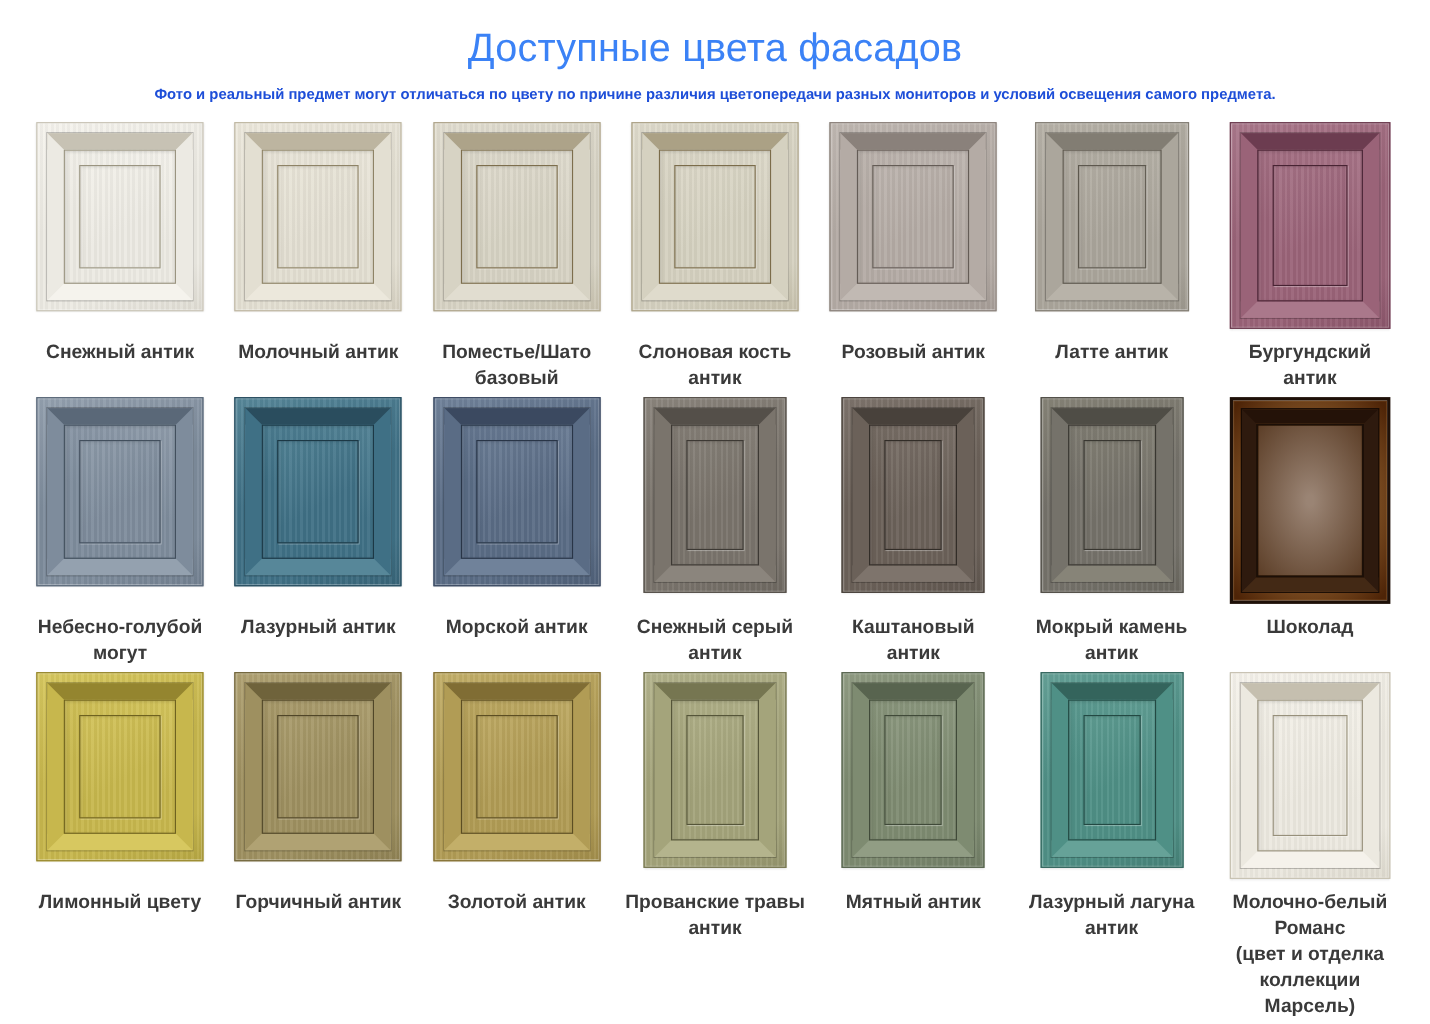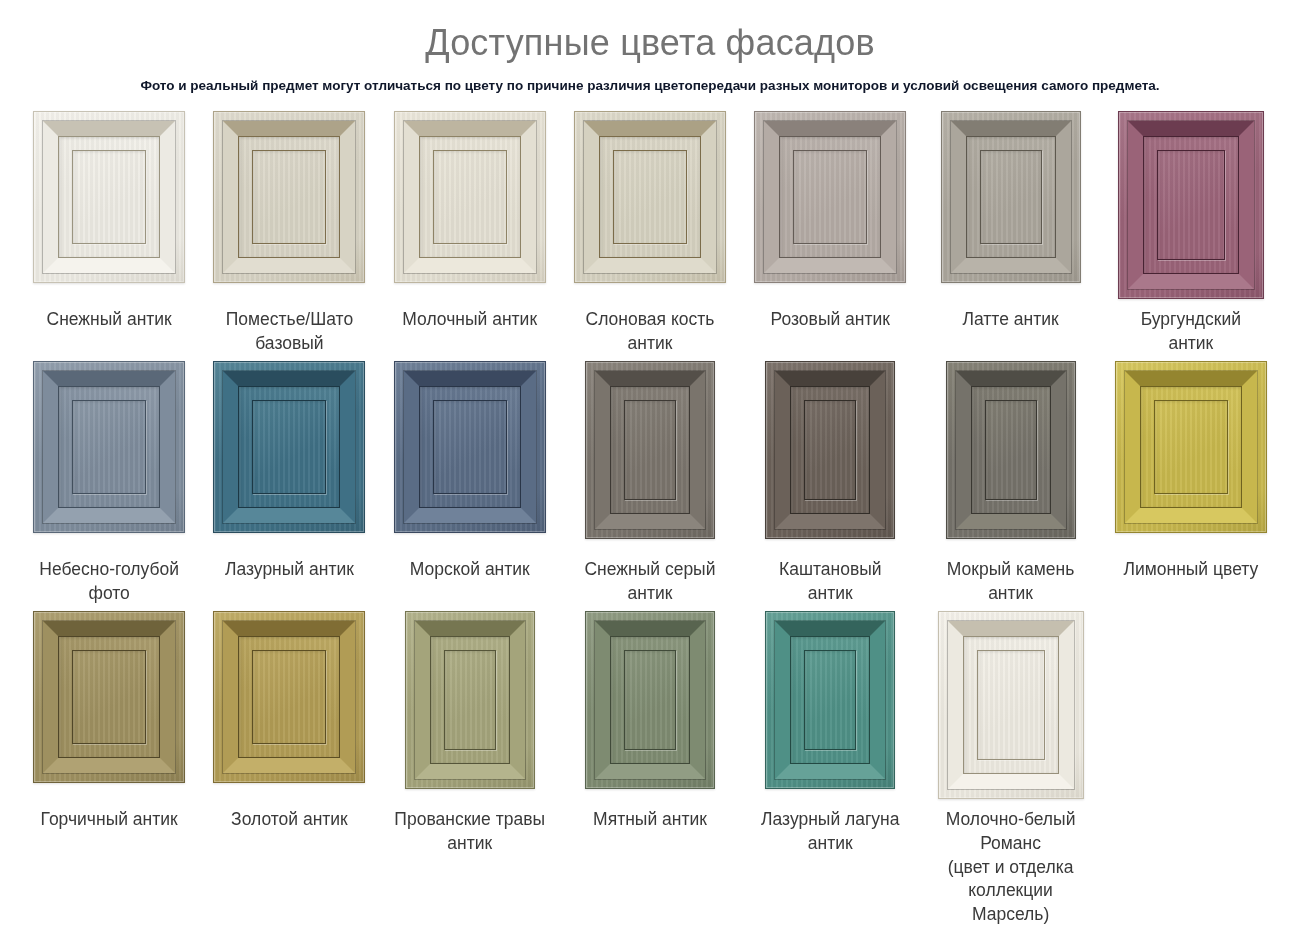--- a/index.html
+++ b/index.html
@@ -6,41 +6,41 @@
   body{
     width:1300px;height:931px;overflow:hidden;
     font-family:"Liberation Sans","DejaVu Sans",sans-serif;
     color:#3c3c3c;
   }
   .page{padding:16px 26px 0;}
   .title{
     text-align:center;
     font-size:36px;
     font-weight:400;
-    color:#737373;
+    color:#3b82f6;
     margin:6px 0 12px;
     letter-spacing:.2px;
   }
   .disclaimer{
     text-align:center;
     font-weight:700;
     font-size:13.5px;
     line-height:1.55;
-    color:#0f172a;
+    color:#1d4ed8;
     margin:0;
   }
   .grid{
     margin-top:14px;
     display:grid;
     grid-template-columns:repeat(7,1fr);
     column-gap:14px;
     row-gap:6px;
     justify-items:center;
   }
-  .cell{margin:0;display:flex;flex-direction:column;align-items:center;}
+  .cell{margin:0;display:flex;flex-direction:column;align-items:center;font-weight:bold;}
   .doorbox{height:194px;display:flex;align-items:flex-start;justify-content:center;}
   .label{
     margin-top:3px;
     text-align:center;
     white-space:pre-line;
     font-size:17.5px;
     line-height:1.35;
     color:#3a3a3a;
     max-width:182px;
   }
@@ -122,47 +122,47 @@
             <div class="panel"></div>
           </div>
         </div>
       </div>
     </div>
     <figcaption class="label">Снежный антик</figcaption>
   </figure>
 
   <figure class="cell">
     <div class="doorbox">
+      <div class="door sq" style="--base: #E3DFD2; --hi: #ECE8DC; --lo: #BDB5A0; --line: #8E8366;">
+        <div class="m1">
+          <div class="m2">
+            <div class="panel"></div>
+          </div>
+        </div>
+      </div>
+    </div>
+    <figcaption class="label">Молочный антик</figcaption>
+  </figure>
+
+  <figure class="cell">
+    <div class="doorbox">
       <div class="door sq" style="--base: #D7D3C4; --hi: #E1DDD0; --lo: #ADA389; --line: #7D6E4D;">
         <div class="m1">
           <div class="m2">
             <div class="panel"></div>
           </div>
         </div>
       </div>
     </div>
     <figcaption class="label">Поместье/Шато
 базовый</figcaption>
   </figure>
 
   <figure class="cell">
     <div class="doorbox">
-      <div class="door sq" style="--base: #E3DFD2; --hi: #ECE8DC; --lo: #BDB5A0; --line: #8E8366;">
-        <div class="m1">
-          <div class="m2">
-            <div class="panel"></div>
-          </div>
-        </div>
-      </div>
-    </div>
-    <figcaption class="label">Молочный антик</figcaption>
-  </figure>
-
-  <figure class="cell">
-    <div class="doorbox">
       <div class="door sq" style="--base: #D5D1C0; --hi: #DFDBCC; --lo: #ABA185; --line: #7B6C4A;">
         <div class="m1">
           <div class="m2">
             <div class="panel"></div>
           </div>
         </div>
       </div>
     </div>
     <figcaption class="label">Слоновая кость
 антик</figcaption>
@@ -212,21 +212,21 @@
     <div class="doorbox">
       <div class="door sq" style="--base: #7E8C9C; --hi: #94A1AF; --lo: #5A6878; --line: #424F5D;">
         <div class="m1">
           <div class="m2">
             <div class="panel"></div>
           </div>
         </div>
       </div>
     </div>
     <figcaption class="label">Небесно-голубой
-фото</figcaption>
+могут</figcaption>
   </figure>
 
   <figure class="cell">
     <div class="doorbox">
       <div class="door sq" style="--base: #3F7085; --hi: #578799; --lo: #2A4D5E; --line: #1C3845;">
         <div class="m1">
           <div class="m2">
             <div class="panel"></div>
           </div>
         </div>
@@ -283,20 +283,32 @@
           <div class="m2">
             <div class="panel"></div>
           </div>
         </div>
       </div>
     </div>
     <figcaption class="label">Мокрый камень
 антик</figcaption>
   </figure>
 
+  <figure class="cell">
+    <div class="doorbox">
+      <div class="door xtall choco" style="--base: #6B4423; --hi: #8A5E33; --lo: #3A1E0A; --line: #241208; --frame: #1E1008; --bandc: #A06E38; --bande: #4E2407; --mold: #2E1A0E; --pc: #9A8474; --pe: #5C3E27;">
+        <div class="m1">
+          <div class="m2">
+            
+          </div>
+        </div>
+      </div>
+    </div>
+    <figcaption class="label">Шоколад</figcaption>
+  </figure>
 
   <figure class="cell">
     <div class="doorbox">
       <div class="door sq" style="--base: #C7B74D; --hi: #D7C860; --lo: #94852F; --line: #6E6220;">
         <div class="m1">
           <div class="m2">
             <div class="panel"></div>
           </div>
         </div>
       </div>

